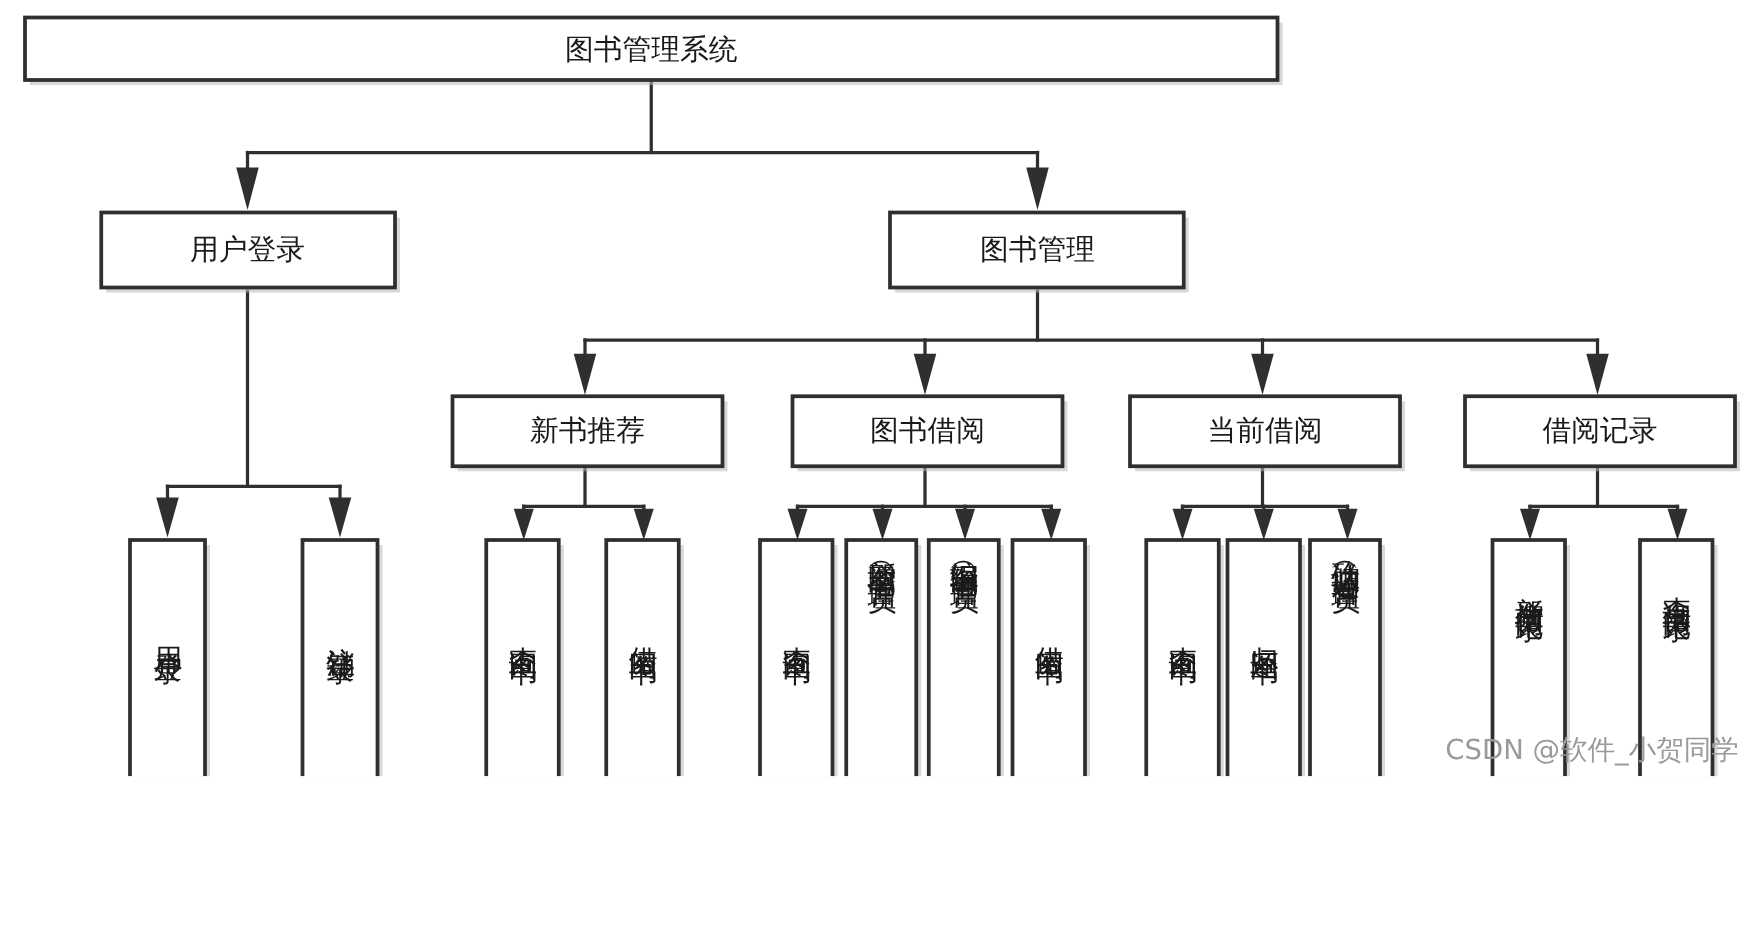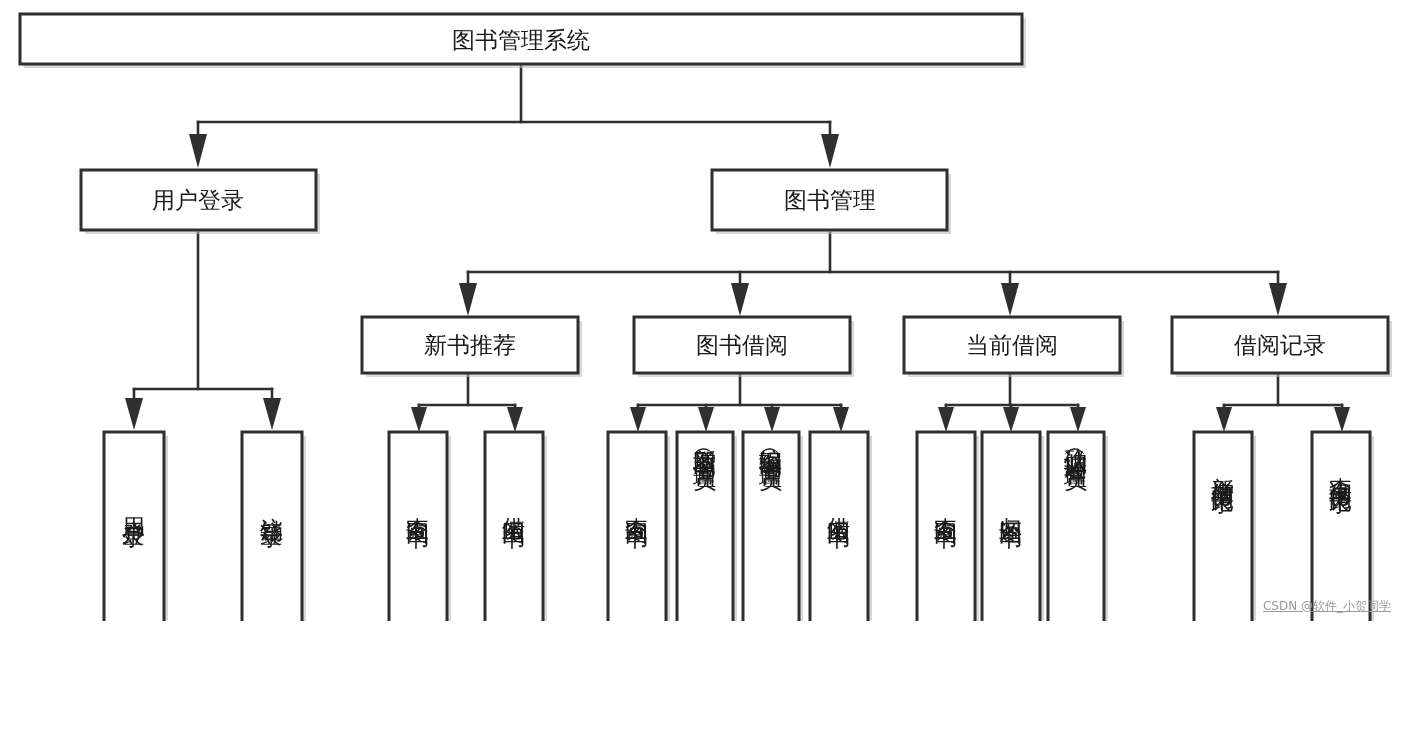--- a/index.html
+++ b/index.html
@@ -53,26 +53,25 @@
     font-family: "DejaVu Sans", "Liberation Sans", sans-serif;
     writing-mode: vertical-rl;
     text-orientation: upright;
     text-anchor: middle;
     letter-spacing: 3px;
   }
   .watermark {
     position: absolute;
     right: 14px;
     bottom: 6px;
-    font-size: 12px;
+    font-size: 22px;
     color: #9a9a9a;
     font-family: "DejaVu Sans", "Liberation Sans", sans-serif;
     white-space: nowrap;
     user-select: none;
-    text-decoration: underline;
   }
 </style>
 </head>
 <body>
 
 <div id="canvas">
 
   <svg class="diagram" viewBox="0 0 1405 747">
 
     <g>

